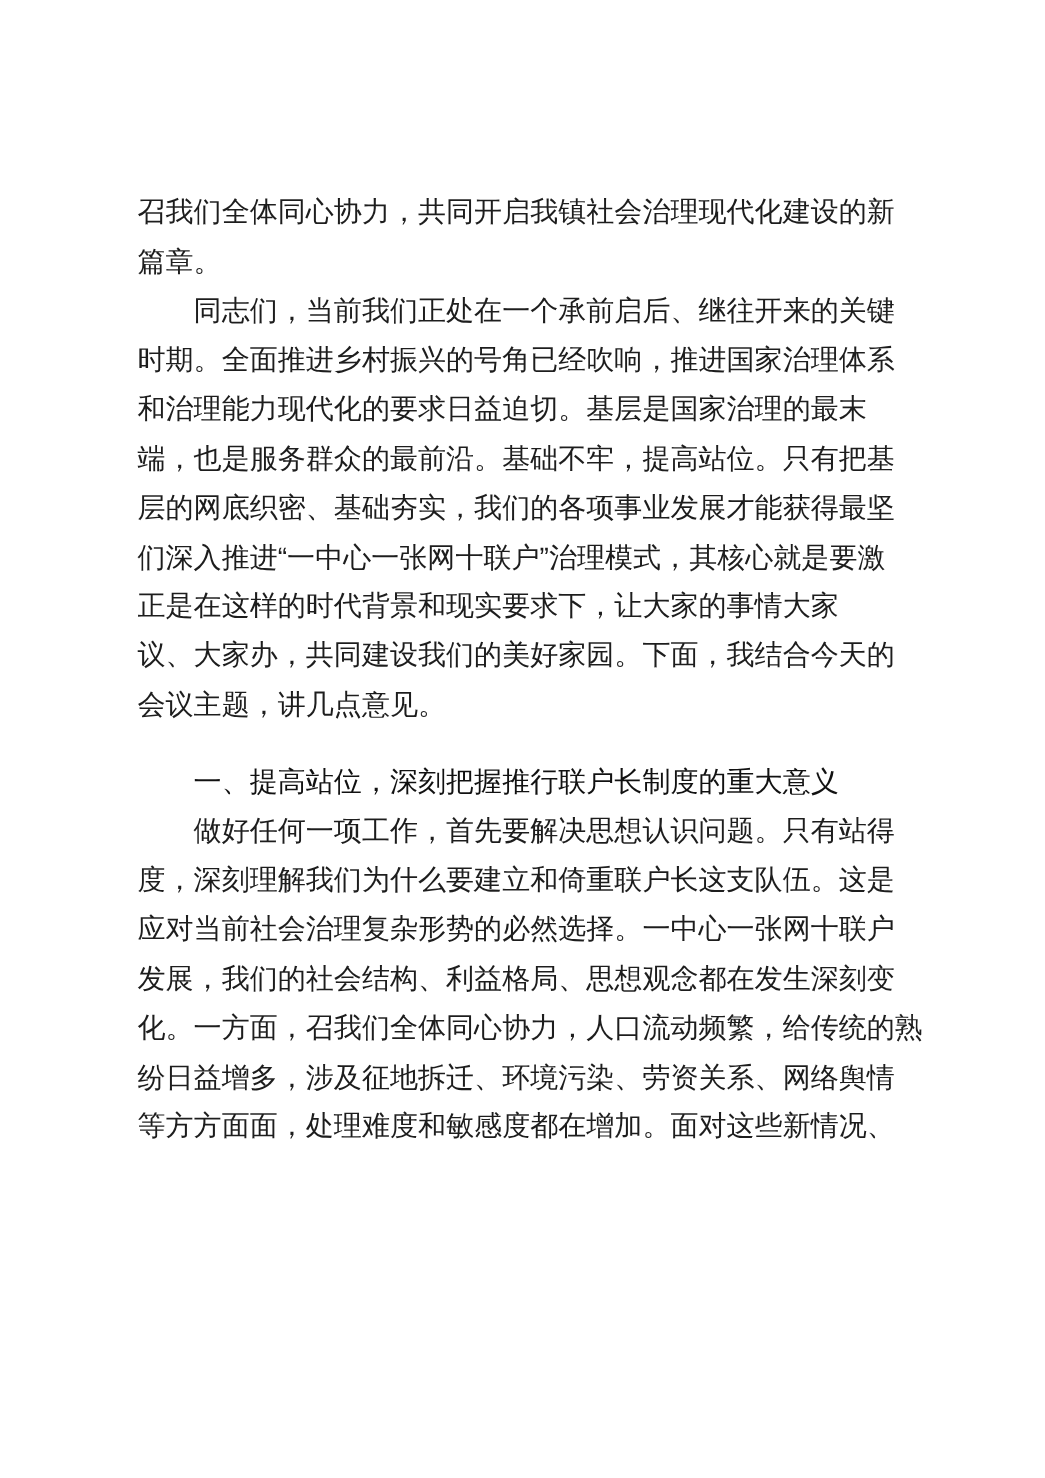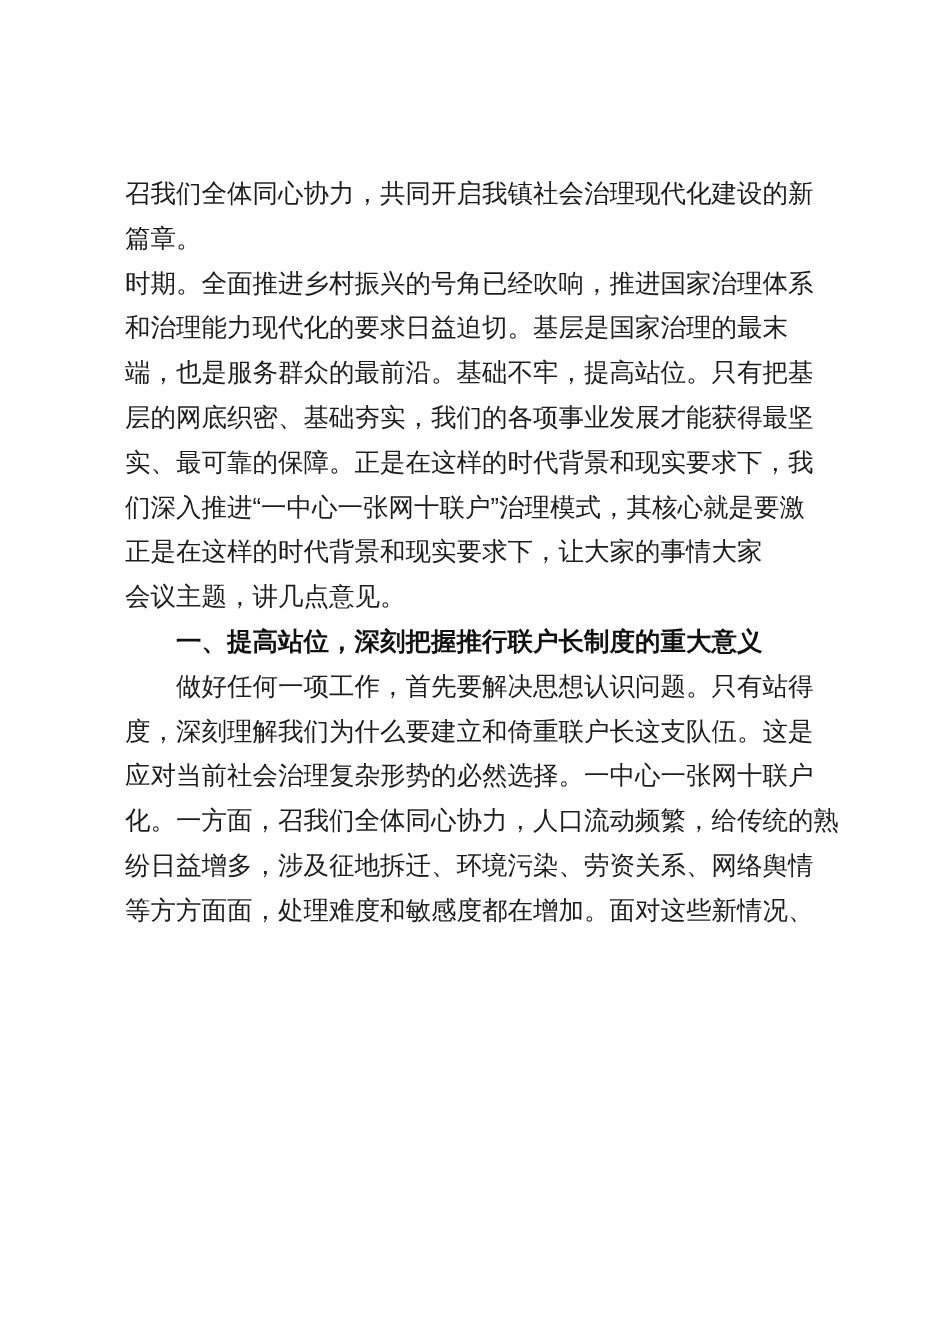--- a/index.html
+++ b/index.html
@@ -30,53 +30,56 @@
     height: 44.8px;
     color: #1d1d1d;
     white-space: nowrap;
     text-align: left;
     letter-spacing: 0;
   }
   .indent {
     text-indent: 51px;
   }
   .heading .line {
-    font-weight: 700;
+    font-weight: 400;
     color: #111111;
+    margin-top: 25px;
   }
 </style>
 </head>
 <body>
 
 <div class="page" style="background: rgb(255, 255, 255); color: rgb(29, 29, 29);">
   <div class="text-block">
 
     <div class="para">
       <div class="line">召我们全体同心协力，共同开启我镇社会治理现代化建设的新</div>
       <div class="line">篇章。</div>
     </div>
 
     <div class="para">
+      <div class="line indent">同志们，当前我们正处在一个承前启后、继往开来的关键</div>
       <div class="line">时期。全面推进乡村振兴的号角已经吹响，推进国家治理体系</div>
       <div class="line">和治理能力现代化的要求日益迫切。基层是国家治理的最末</div>
       <div class="line">端，也是服务群众的最前沿。基础不牢，提高站位。只有把基</div>
       <div class="line">层的网底织密、基础夯实，我们的各项事业发展才能获得最坚</div>
-      <div class="line">实、最可靠的保障。正是在这样的时代背景和现实要求下，我</div>
       <div class="line">们深入推进“一中心一张网十联户”治理模式，其核心就是要激</div>
       <div class="line">正是在这样的时代背景和现实要求下，让大家的事情大家</div>
+      <div class="line">议、大家办，共同建设我们的美好家园。下面，我结合今天的</div>
       <div class="line">会议主题，讲几点意见。</div>
     </div>
 
     <div class="para heading">
       <div class="line indent">一、提高站位，深刻把握推行联户长制度的重大意义</div>
     </div>
 
     <div class="para">
       <div class="line indent">做好任何一项工作，首先要解决思想认识问题。只有站得</div>
       <div class="line">度，深刻理解我们为什么要建立和倚重联户长这支队伍。这是</div>
       <div class="line">应对当前社会治理复杂形势的必然选择。一中心一张网十联户</div>
+      <div class="line">发展，我们的社会结构、利益格局、思想观念都在发生深刻变</div>
       <div class="line">化。一方面，召我们全体同心协力，人口流动频繁，给传统的熟</div>
       <div class="line">纷日益增多，涉及征地拆迁、环境污染、劳资关系、网络舆情</div>
       <div class="line">等方方面面，处理难度和敏感度都在增加。面对这些新情况、</div>
     </div>
 
   </div>
 </div>
 
 </body></html>

